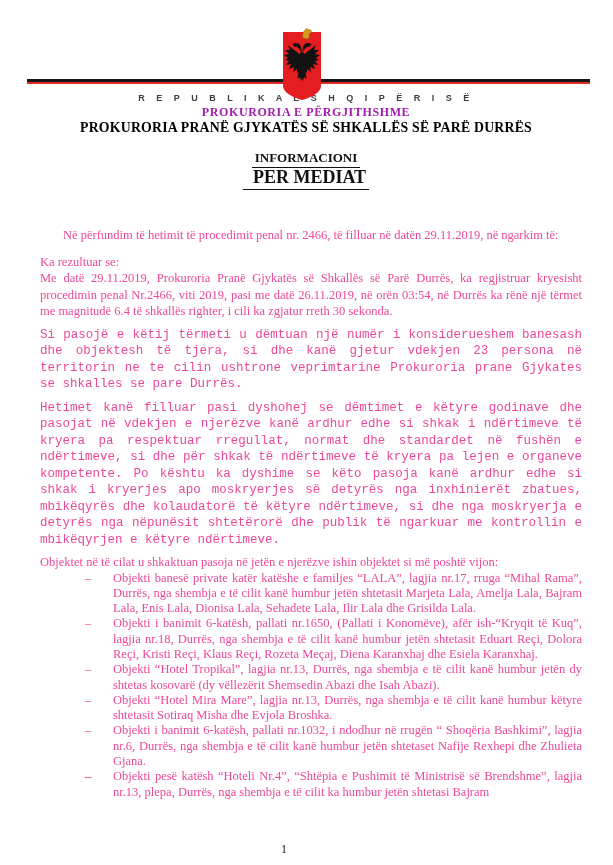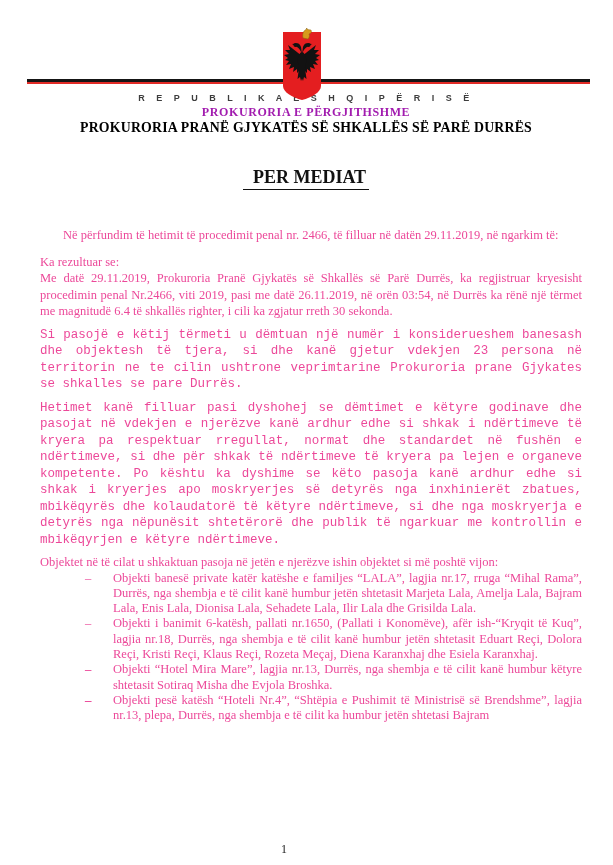--- a/index.html
+++ b/index.html
@@ -79,20 +79,21 @@
 
       <ellipse cx="19" cy="33" rx="4.2" ry="9" fill="#121212"></ellipse>
 
       <path d="M16,40 L22,40 L23.5,51 L21,49 L20,53 L19,50.5 L18,53 L17,49 L14.5,51 Z" fill="#121212"></path>
     </svg>
   </div>
 
   <div class="hdr country">R E P U B L I K A   E   S H Q I P Ë R I S Ë</div>
   <div class="hdr inst1">PROKURORIA E PËRGJITHSHME</div>
   <div class="hdr inst2">PROKURORIA PRANË GJYKATËS SË SHKALLËS SË PARË DURRËS</div>
+  <div class="hdr title1"><span>INFORMACIONI</span></div>
   <div class="hdr title2"><span>PER MEDIAT</span></div>
 
   <div class="body">
     <p class="p-first">Në përfundim të hetimit të procedimit penal nr. 2466, të filluar në datën 29.11.2019, në ngarkim të:</p>
     <p class="gap10">Ka  rezultuar se:</p>
     <p>Me datë 29.11.2019, Prokuroria Pranë Gjykatës së Shkallës së Parë Durrës, ka regjistruar kryesisht procedimin penal Nr.2466, viti 2019, pasi me datë 26.11.2019, në orën 03:54, në Durrës ka rënë një tërmet me magnitudë 6.4 të shkallës righter, i cili ka zgjatur rreth 30 sekonda.</p>
     <p class="gap7">Si pasojë e këtij tërmeti u dëmtuan një numër i konsiderueshem banesash dhe objektesh të tjera, si dhe kanë gjetur vdekjen 23 persona në territorin ne te cilin ushtrone veprimtarine Prokuroria prane Gjykates se shkalles se pare Durrës.</p>
     <p class="gap7">Hetimet kanë filluar pasi dyshohej se dëmtimet e këtyre godinave dhe pasojat në vdekjen e njerëzve kanë ardhur edhe si shkak i ndërtimeve të kryera pa respektuar rregullat, normat dhe standardet në fushën e ndërtimeve, si dhe për shkak të ndërtimeve të kryera pa lejen e organeve kompetente. Po kështu ka dyshime se këto pasoja kanë ardhur edhe si shkak i kryerjes apo moskryerjes së detyrës nga inxhinierët zbatues, mbikëqyrës dhe kolaudatorë të këtyre ndërtimeve, si dhe nga moskryerja e detyrës nga nëpunësit shtetërorë dhe publik të ngarkuar me kontrollin e mbikëqyrjen e këtyre ndërtimeve.</p>
     <p class="gap6">Objektet në të cilat u shkaktuan pasoja në jetën e njerëzve ishin objektet si më poshtë vijon:</p>
 
@@ -100,27 +101,29 @@
       <li>
         <span class="dash">–</span>
         <span>Objekti banesë private katër katëshe e familjes “LALA”, lagjia nr.17, rruga “Mihal Rama”, Durrës, nga shembja e të cilit kanë humbur jetën shtetasit Marjeta Lala, Amelja Lala, Bajram Lala, Enis Lala, Dionisa Lala, Sehadete Lala, Ilir Lala dhe Grisilda Lala.</span>
       </li>
       <li>
         <span class="dash">–</span>
         <span>Objekti i banimit 6-katësh, pallati nr.1650, (Pallati i Konomëve), afër ish-“Kryqit të Kuq”, lagjia nr.18, Durrës, nga shembja e të cilit kanë humbur jetën shtetasit Eduart Reçi, Dolora Reçi, Kristi Reçi, Klaus Reçi, Rozeta Meçaj, Diena Karanxhaj dhe Esiela Karanxhaj.</span>
       </li>
       <li>
         <span class="dash">–</span>
+        <span>Objekti “Hotel Tropikal”, lagjia nr.13, Durrës, nga shembja e të cilit kanë humbur jetën dy shtetas kosovarë (dy vëllezërit Shemsedin Abazi  dhe Isah Abazi).</span>
       </li>
       <li>
         <span class="dash">–</span>
         <span>Objekti “Hotel Mira Mare”, lagjia nr.13, Durrës, nga shembja e të cilit kanë humbur këtyre shtetasit Sotiraq Misha dhe Evjola Broshka.</span>
       </li>
       <li>
         <span class="dash">–</span>
+        <span>Objekti i banimit 6-katësh, pallati nr.1032, i ndodhur në rrugën “ Shoqëria Bashkimi”, lagjia nr.6, Durrës, nga shembja e të cilit kanë humbur jetën shtetaset Nafije Rexhepi dhe Zhulieta Gjana.</span>
       </li>
       <li>
         <span class="dash">–</span>
       </li>
       <li>
         <span class="dash">–</span>
         <span>Objekti pesë katësh “Hoteli Nr.4”, “Shtëpia e Pushimit të Ministrisë së Brendshme”, lagjia nr.13, plepa, Durrës, nga shembja e të cilit ka humbur jetën shtetasi Bajram</span>
       </li>
     </ul>
   </div>

